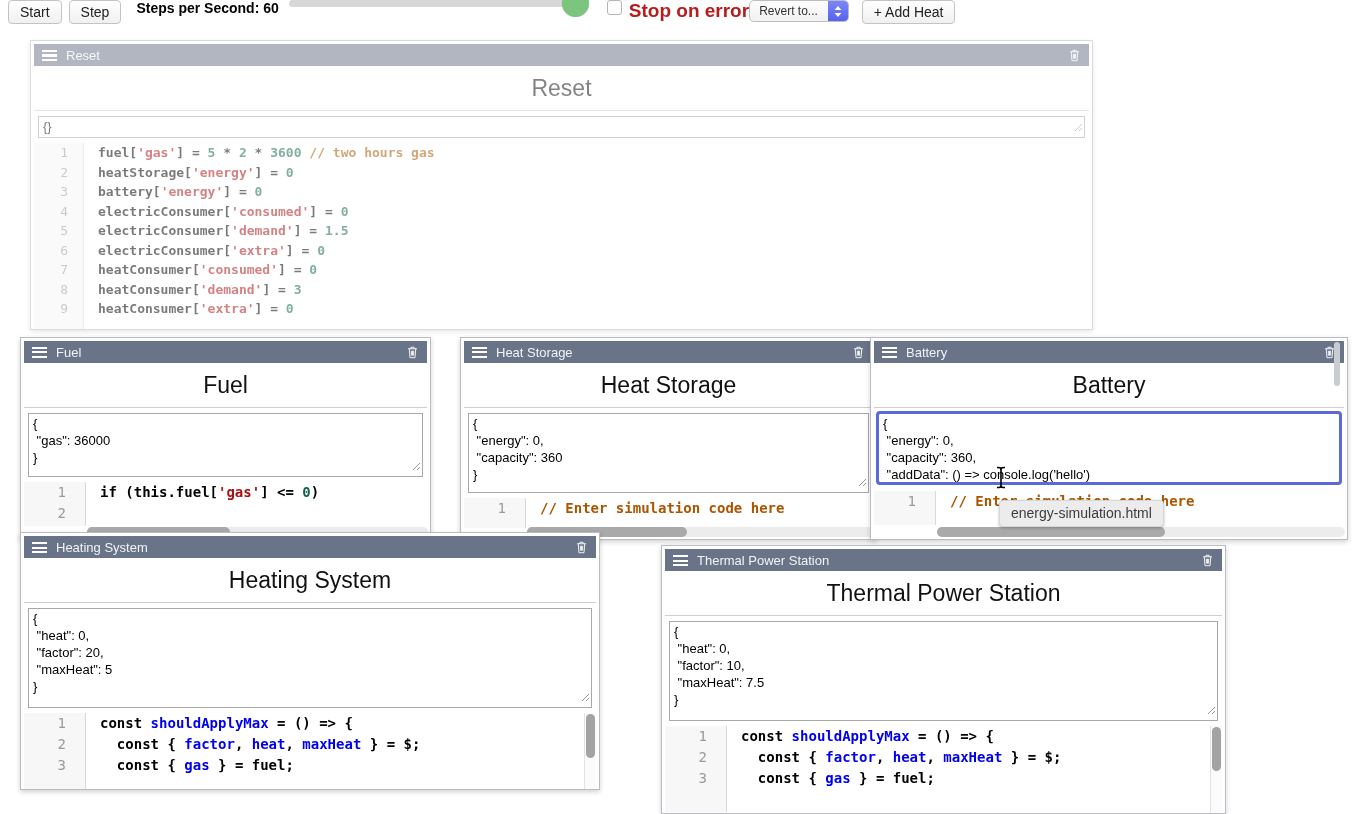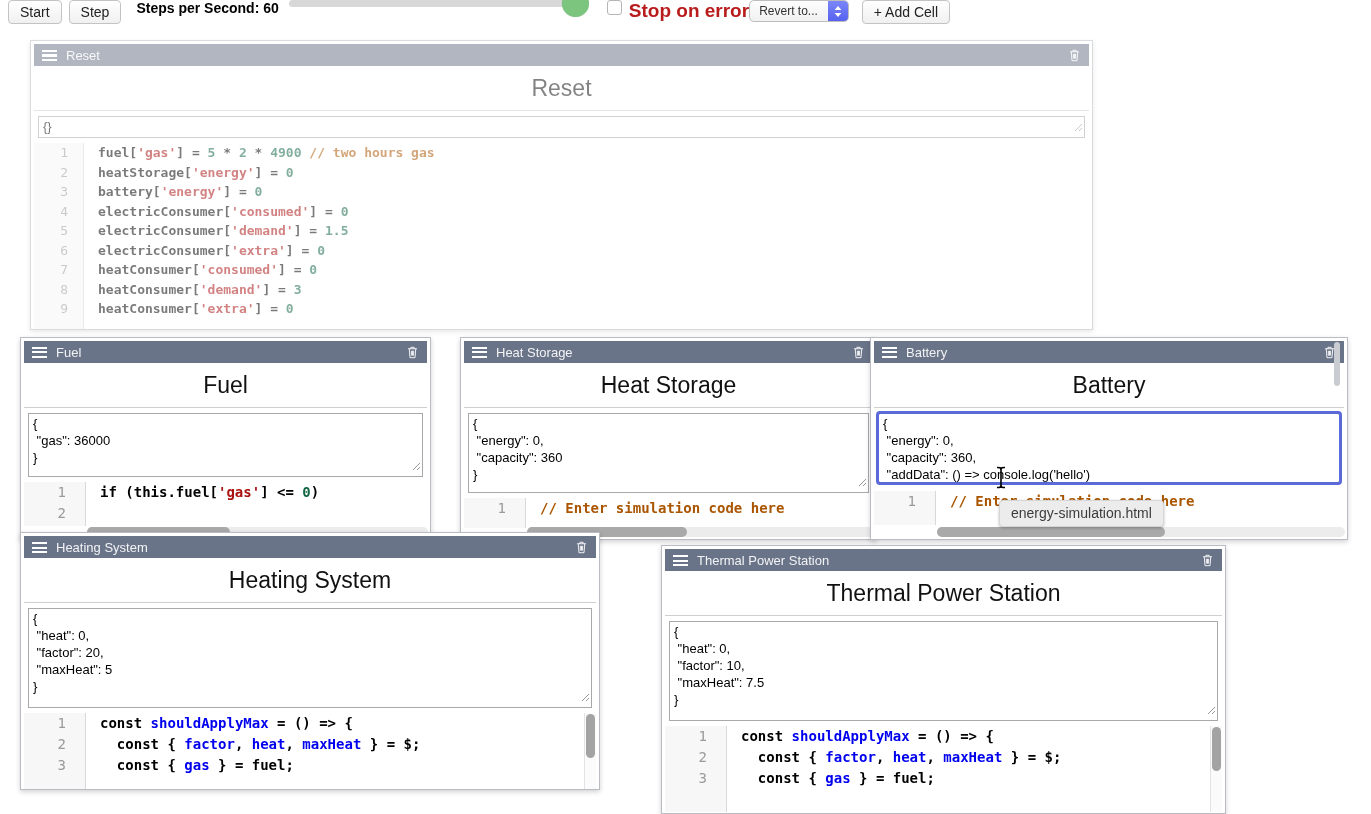--- a/index.html
+++ b/index.html
@@ -101,21 +101,21 @@
     <span class="sel-text">Revert to...</span>
     <span class="sel-cap">
       <svg width="8" height="5" viewBox="0 0 8 5">
           <path d="M4 0l3.4 4H.6z" fill="#fff"></path>
         </svg>
       <svg width="8" height="5" viewBox="0 0 8 5">
           <path d="M4 5L.6 1h6.8z" fill="#fff"></path>
         </svg>
     </span>
   </div>
-  <button class="tb-btn">+ Add Cell</button>
+  <button class="tb-btn">+ Add Heat</button>
 </div>
 
 <div class="cell cell-reset">
   <div class="cell-header">
     <span class="burger"></span>
     <span class="cell-title">Reset</span>
     <span class="trash">
       <svg width="13" height="14" viewBox="0 0 16 17">
           <path d="M2.5 4.5h11M6 4.5V2.7h4v1.8M4 4.5l.9 11h6.2l.9-11M6.6 7v6M8 7v6M9.4 7v6" stroke="#fff" stroke-width="1.1" fill="none"></path>
         </svg>
@@ -126,21 +126,21 @@
   <div class="state-box state-reset">{}
     <span class="grip"><svg width="9" height="9">
           <path d="M8 1L1 8M8 5L5 8" stroke="#999" stroke-width="1"></path>
         </svg></span>
   </div>
   <div class="code" style="height:186px;">
     <div class="gutter-bg"></div>
     <div>
         <div class="cl">
           <span class="ln">1</span>
-          <span class="lc"><span class="tok-p">fuel[</span><span class="tok-s">'gas'</span><span class="tok-p">] = </span><span class="tok-n">5</span><span class="tok-p"> * </span><span class="tok-n">2</span><span class="tok-p"> * </span><span class="tok-n">4900</span><span class="tok-p"> </span><span class="tok-c">// two hours gas</span></span>
+          <span class="lc"><span class="tok-p">fuel[</span><span class="tok-s">'gas'</span><span class="tok-p">] = </span><span class="tok-n">5</span><span class="tok-p"> * </span><span class="tok-n">2</span><span class="tok-p"> * </span><span class="tok-n">3600</span><span class="tok-p"> </span><span class="tok-c">// two hours gas</span></span>
         </div>
         <div class="cl">
           <span class="ln">2</span>
           <span class="lc"><span class="tok-p">heatStorage[</span><span class="tok-s">'energy'</span><span class="tok-p">] = </span><span class="tok-n">0</span></span>
         </div>
         <div class="cl">
           <span class="ln">3</span>
           <span class="lc"><span class="tok-p">battery[</span><span class="tok-s">'energy'</span><span class="tok-p">] = </span><span class="tok-n">0</span></span>
         </div>
         <div class="cl">

